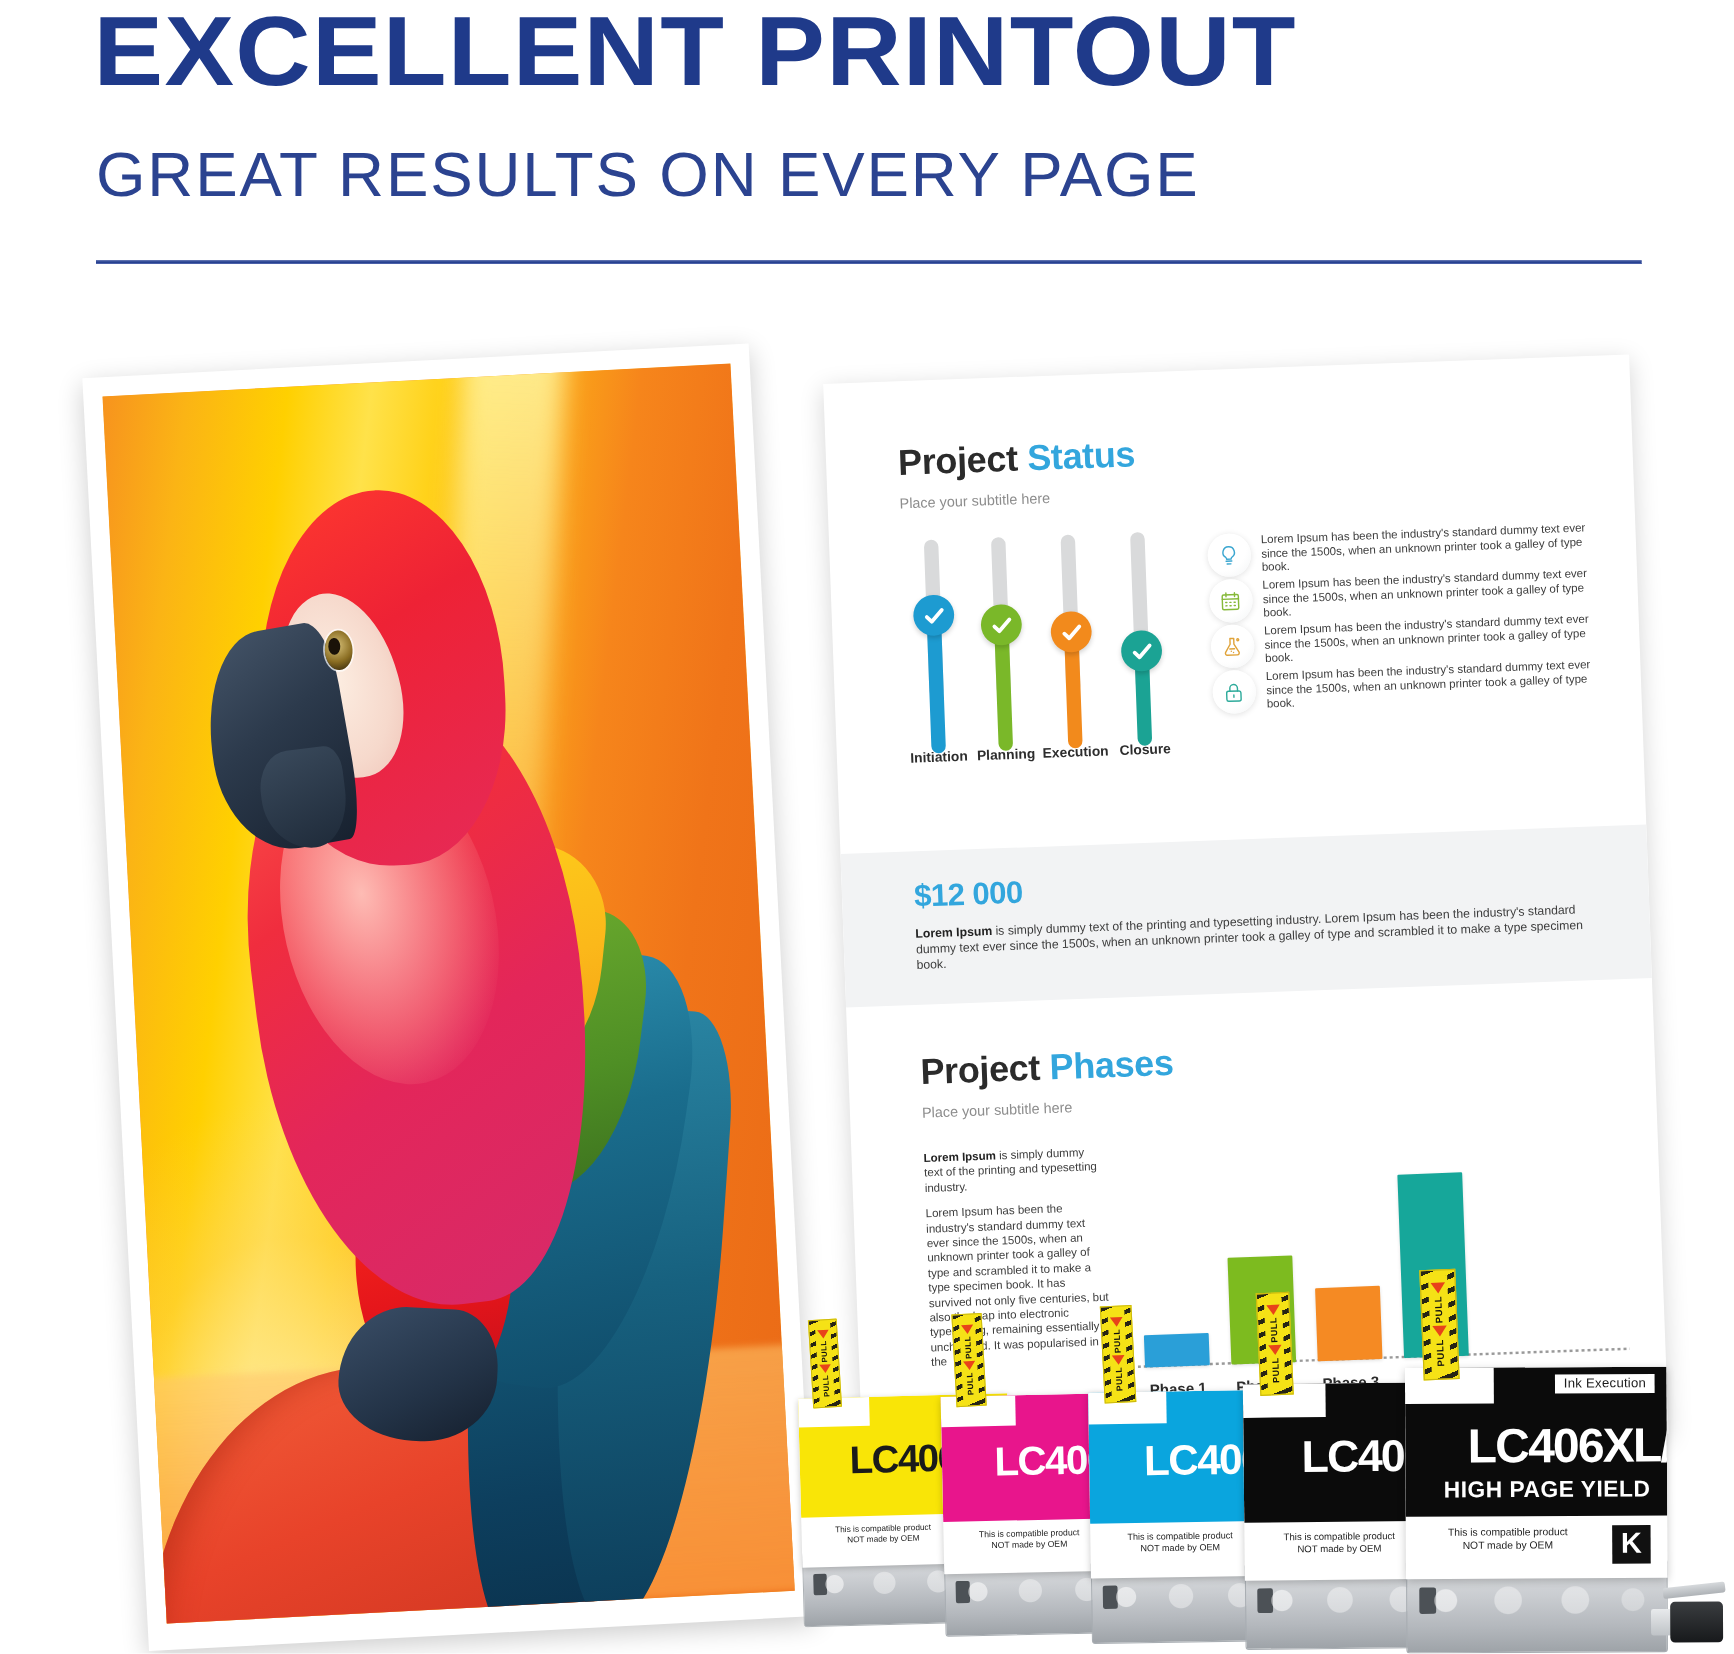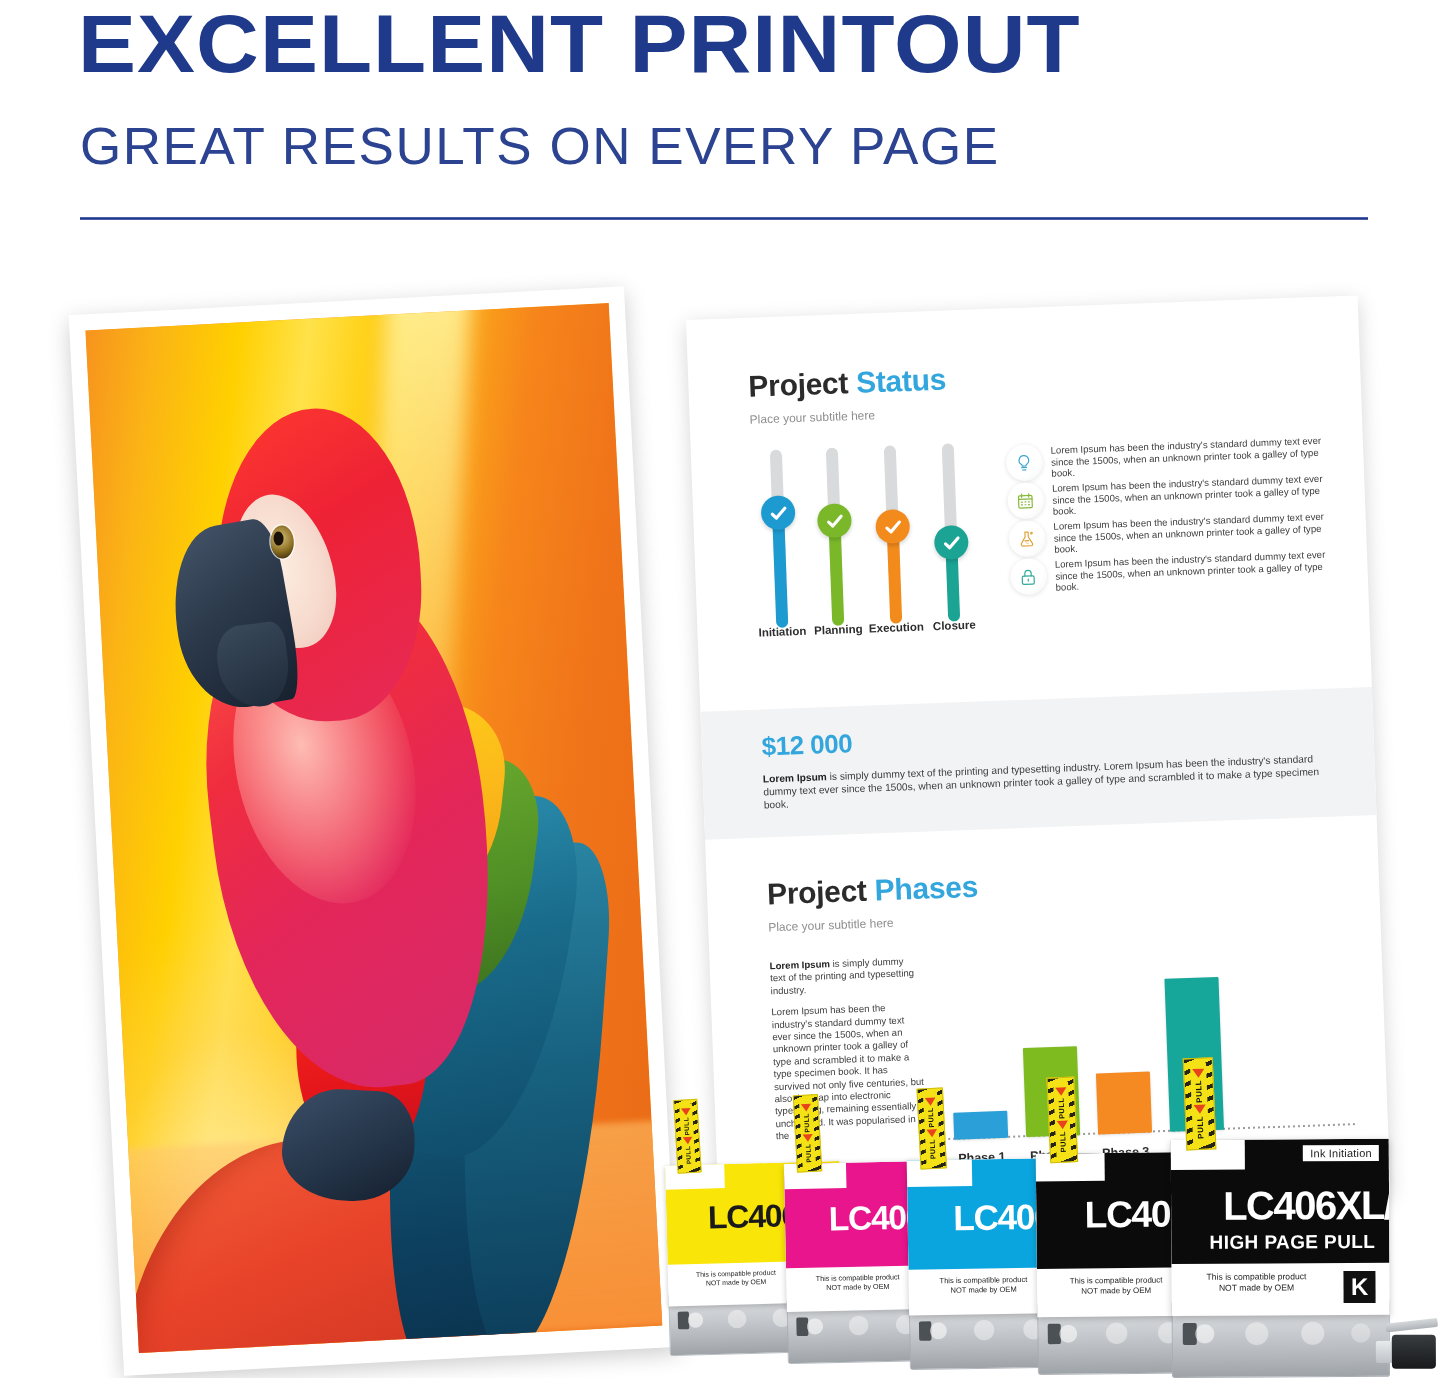--- a/index.html
+++ b/index.html
@@ -595,23 +595,23 @@
       </div>
       <div class="nozzle">
         <div class="arm"></div>
         <div class="clr"></div>
         <div class="blk"></div>
       </div>
       <div class="cart-label">
         <div class="label-color" style="background:#0b0b0b">
           <div class="label-notch"></div>
         </div>
-        <div class="cart-kind">Ink Initiation</div>
+        <div class="cart-kind">Ink Execution</div>
         <div class="cart-name" style="color:#ffffff">LC406XL/LC406</div>
-        <div class="cart-yield">HIGH PAGE PULL</div>
+        <div class="cart-yield">HIGH PAGE YIELD</div>
         <div class="cart-fine">
           <div>This is compatible product</div>
           <div>NOT made by OEM</div>
         </div>
         <div class="cart-k">K</div>
       </div>
       <div class="pull-tab">
         <div class="chev"></div>
         <div class="inner">
           <div class="pull-arrow" style="top:6px"></div>

